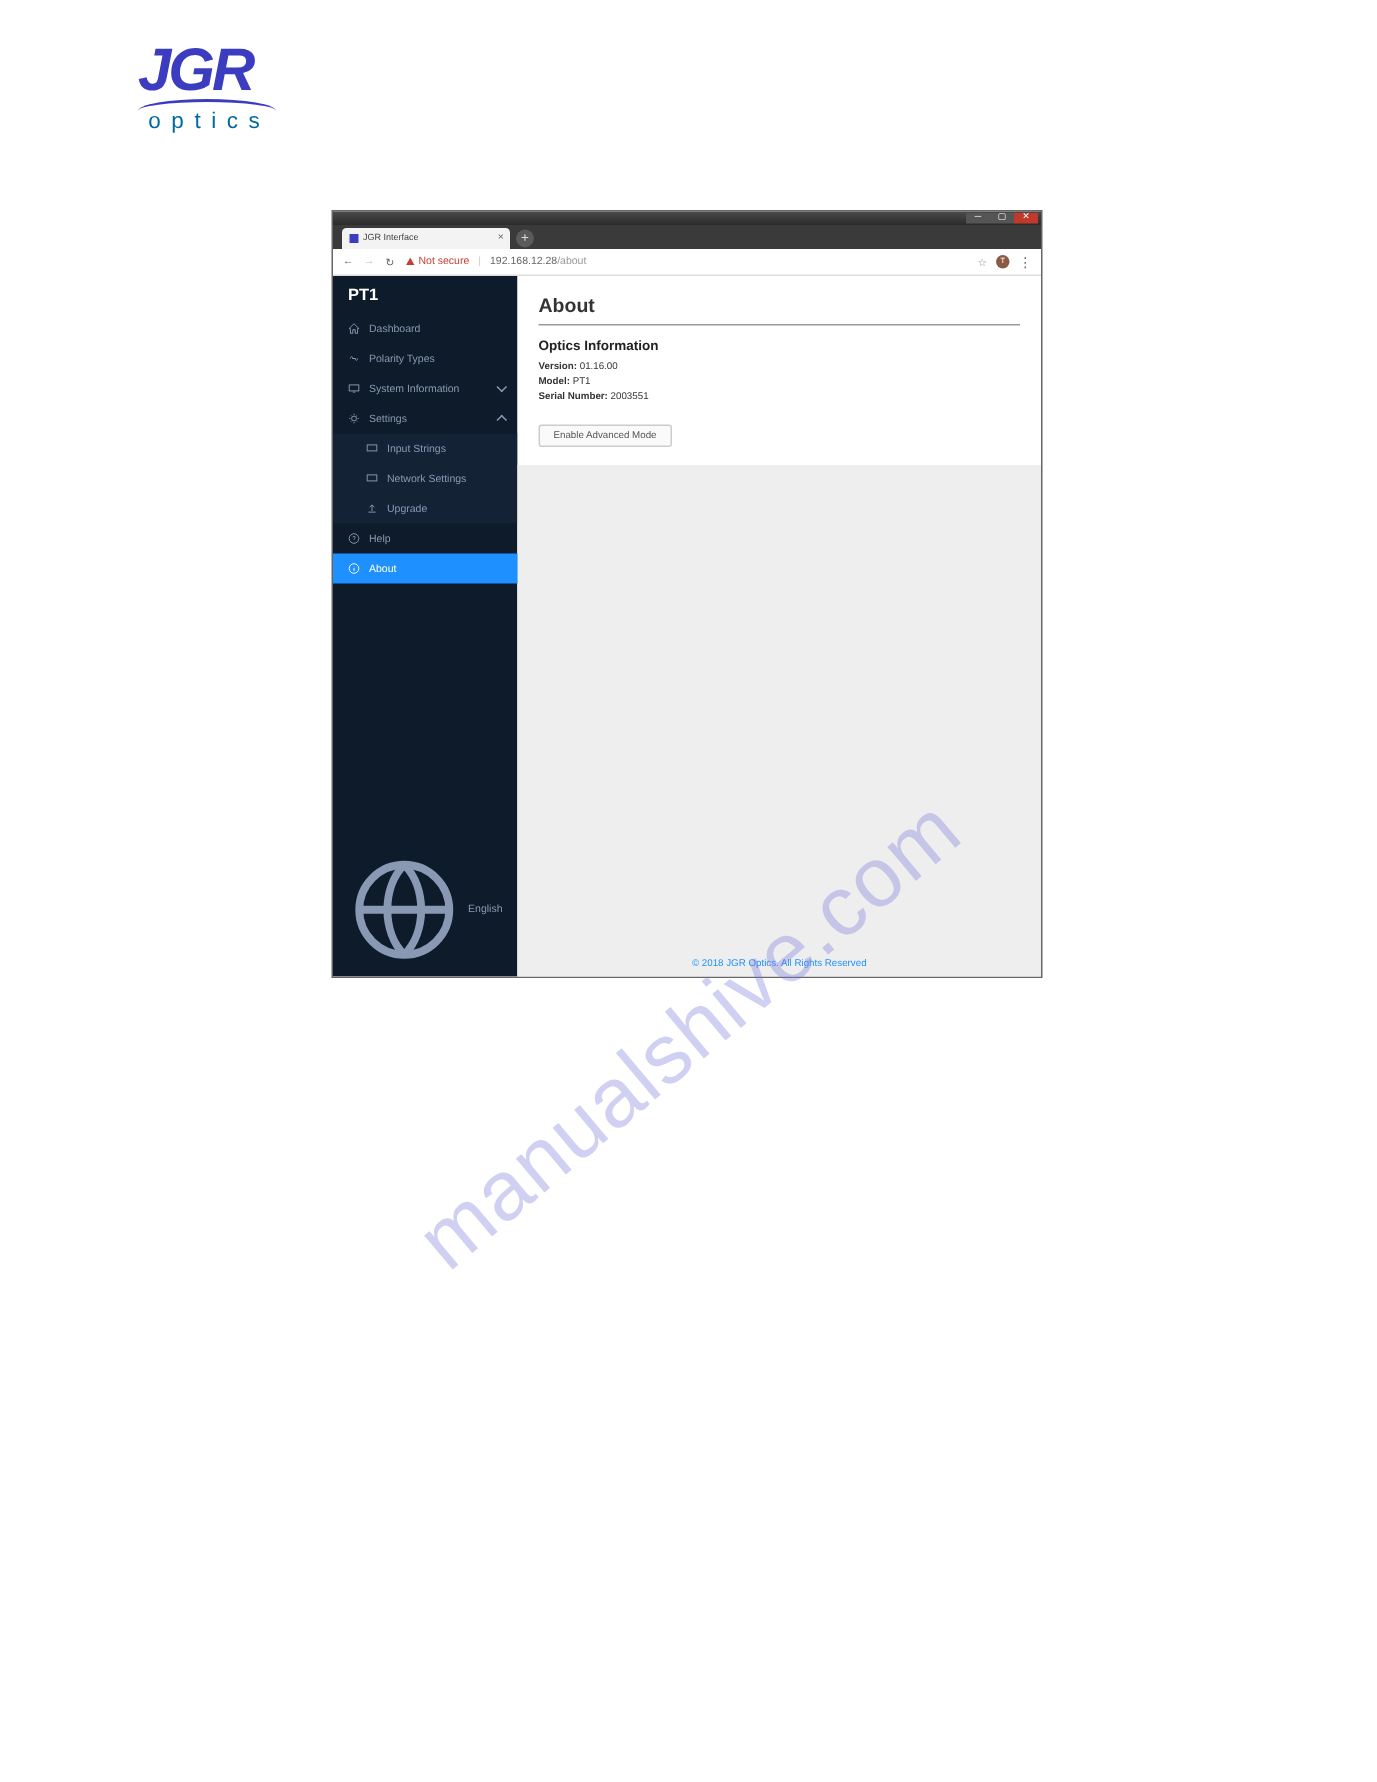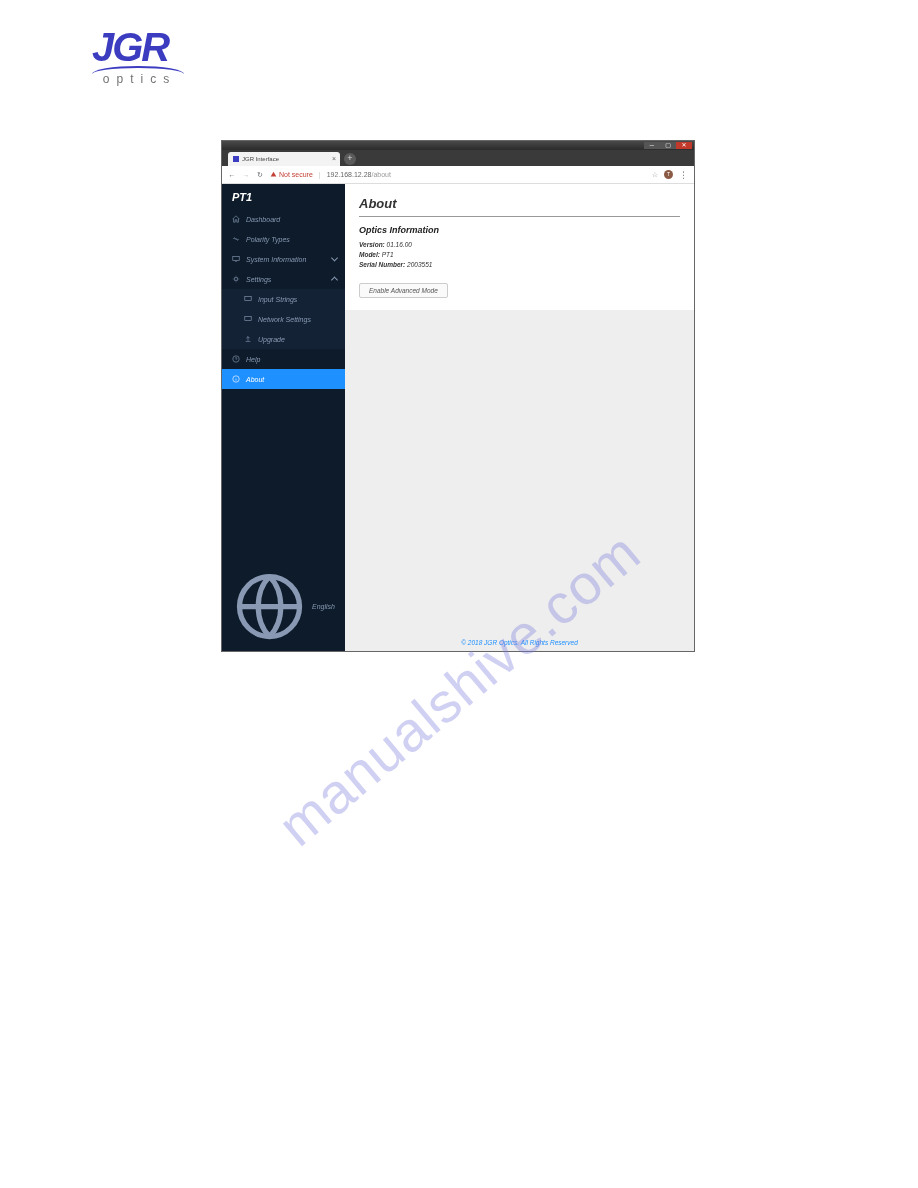--- a/index.html
+++ b/index.html
@@ -2,21 +2,21 @@
 <html><head>
 <meta charset="utf-8">
 <style>
   * { box-sizing: border-box; margin: 0; padding: 0; font-family: "Segoe UI", Arial, sans-serif; }
   body { background: #fff; width: 918px; height: 1188px; position: relative; }
   
   
   .logo { position: absolute; left: 92px; top: 30px; width: 95px; }
   .logo-main { font-size: 40px; font-weight: 800; font-style: italic; color: #3c3cc0; letter-spacing: -2px; line-height: 0.85; }
   .logo-arc { width: 92px; height: 8px; border-top: 2.5px solid #3c3cc0; border-radius: 50% 50% 0 0 / 100% 100% 0 0; margin-top: 2px; }
-  .logo-sub { font-size: 12px; font-weight: 400; color: #737373; letter-spacing: 7px; text-align: center; margin-top: -2px; }
+  .logo-sub { font-size: 15px; font-weight: 400; color: #0369a1; letter-spacing: 7px; text-align: center; margin-top: -2px; }
   
   
   .browser { position: absolute; left: 221px; top: 140px; width: 474px; height: 512px; border: 1px solid #666; background: #fff; display: flex; flex-direction: column; }
   
   
   .win-titlebar { height: 9px; background: linear-gradient(#4a4a4a,#2b2b2b); display: flex; justify-content: flex-end; align-items: center; padding-right: 2px; gap: 0; }
   .win-btn { width: 16px; height: 7px; font-size: 6px; color: #fff; text-align: center; line-height: 7px; background: #555; }
   .win-btn.close { background: #c0392b; }
   
   
@@ -33,21 +33,21 @@
   .sec-warn { color: #c24034; display: flex; align-items: center; gap: 2px; }
   .sec-warn svg { width: 7px; height: 7px; }
   .url-sep { color: #ccc; }
   .url-main { flex: 1; color: #666; }
   .url-path { color: #999; }
   .star { color: #888; }
   .avatar { width: 9px; height: 9px; border-radius: 50%; background: #8b5a44; color: #fff; font-size: 5px; text-align: center; line-height: 9px; }
   .kebab { font-size: 9px; color: #5f6368; }
   
   
-  .app { flex: 1; display: flex; overflow: hidden; font-style: italic; }
+  .app { flex: 1; display: flex; overflow: hidden; }
   
   
   .sidebar { width: 123px; background: #0d1b2a; color: #aab; display: flex; flex-direction: column; font-size: 7px; }
   .sidebar-title { color: #fff; font-weight: 600; font-size: 11px; padding: 7px 10px 6px; }
   .nav-item { display: flex; align-items: center; padding: 6px 10px; color: #8999b3; gap: 6px; cursor: pointer; position: relative; }
   .nav-item.has-caret::after { content: ""; position: absolute; right: 8px; top: 50%; width: 4px; height: 4px; border-right: 1px solid #8999b3; border-bottom: 1px solid #8999b3; }
   .nav-item.caret-down::after { transform: translateY(-70%) rotate(45deg); }
   .nav-item.caret-up::after { transform: translateY(-30%) rotate(-135deg); }
   .nav-item .ico { width: 8px; height: 8px; flex: 0 0 8px; }
   .nav-item.active { background: #1e90ff; color: #fff; }

